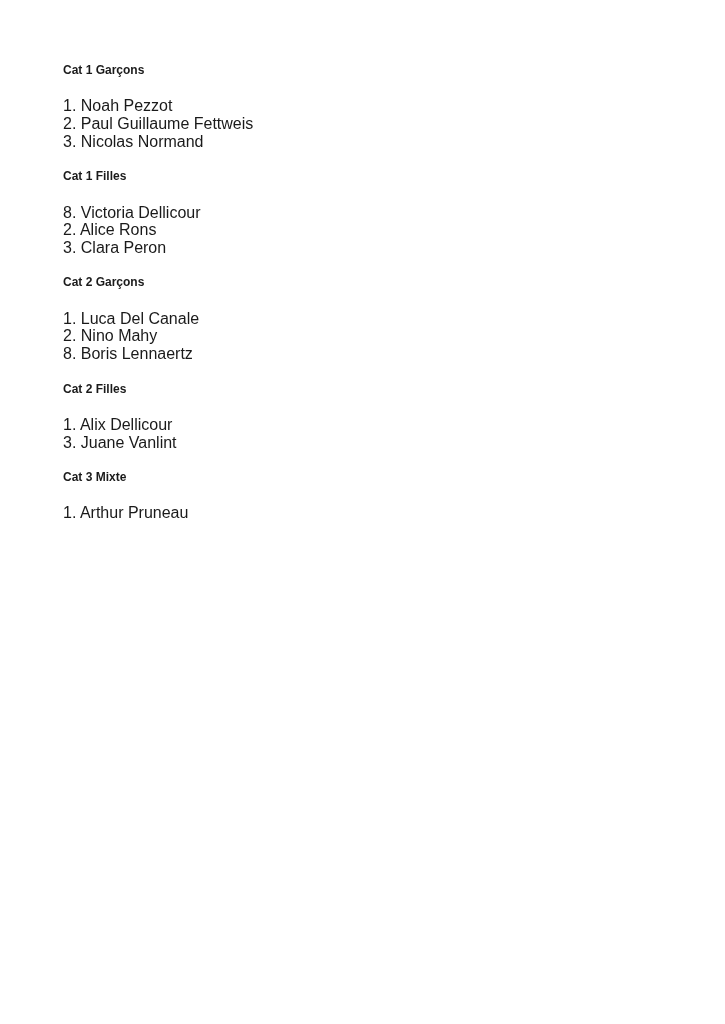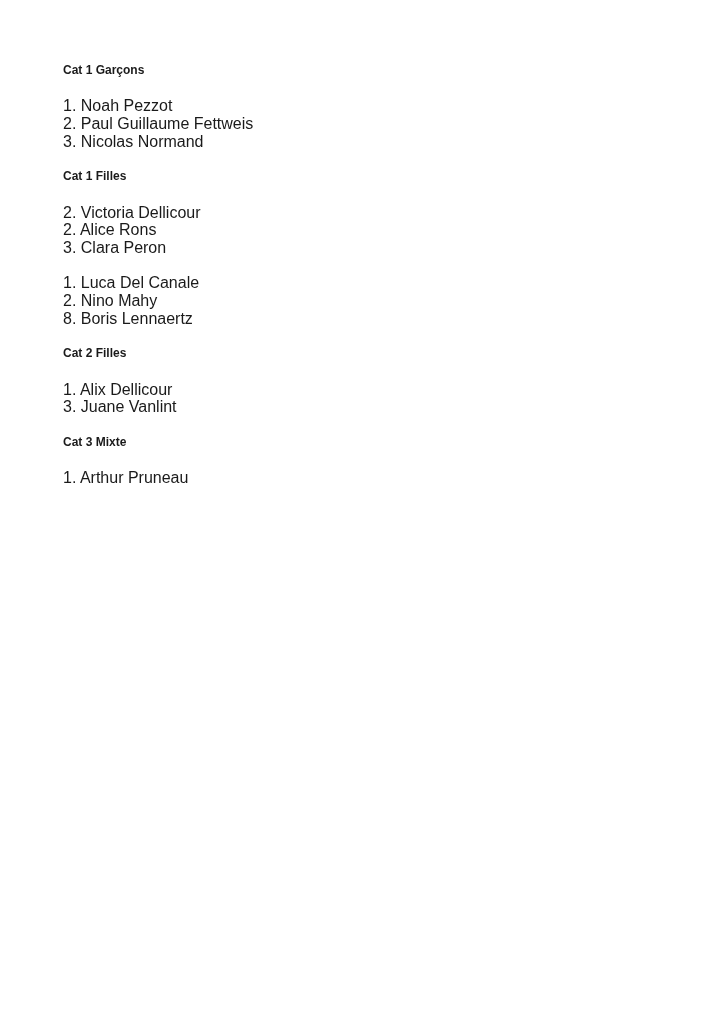--- a/index.html
+++ b/index.html
@@ -46,26 +46,27 @@
 
   <section class="cat-section">
     <h2 class="cat-heading">Cat 1 Garçons</h2>
     <p class="entry">1. Noah Pezzot</p>
     <p class="entry">2. Paul Guillaume Fettweis</p>
     <p class="entry">3. Nicolas Normand</p>
   </section>
 
   <section class="cat-section">
     <h2 class="cat-heading">Cat 1 Filles</h2>
-    <p class="entry">2. Victoria Dellicour</p>
+    <p class="entry">8. Victoria Dellicour</p>
     <p class="entry">2. Alice Rons</p>
     <p class="entry">3. Clara Peron</p>
   </section>
 
   <section class="cat-section">
+    <h2 class="cat-heading">Cat 2 Garçons</h2>
     <p class="entry">1. Luca Del Canale</p>
     <p class="entry">2. Nino Mahy</p>
     <p class="entry">8. Boris Lennaertz</p>
   </section>
 
   <section class="cat-section">
     <h2 class="cat-heading">Cat 2 Filles</h2>
     <p class="entry">1. Alix Dellicour</p>
     <p class="entry">3. Juane Vanlint</p>
   </section>

